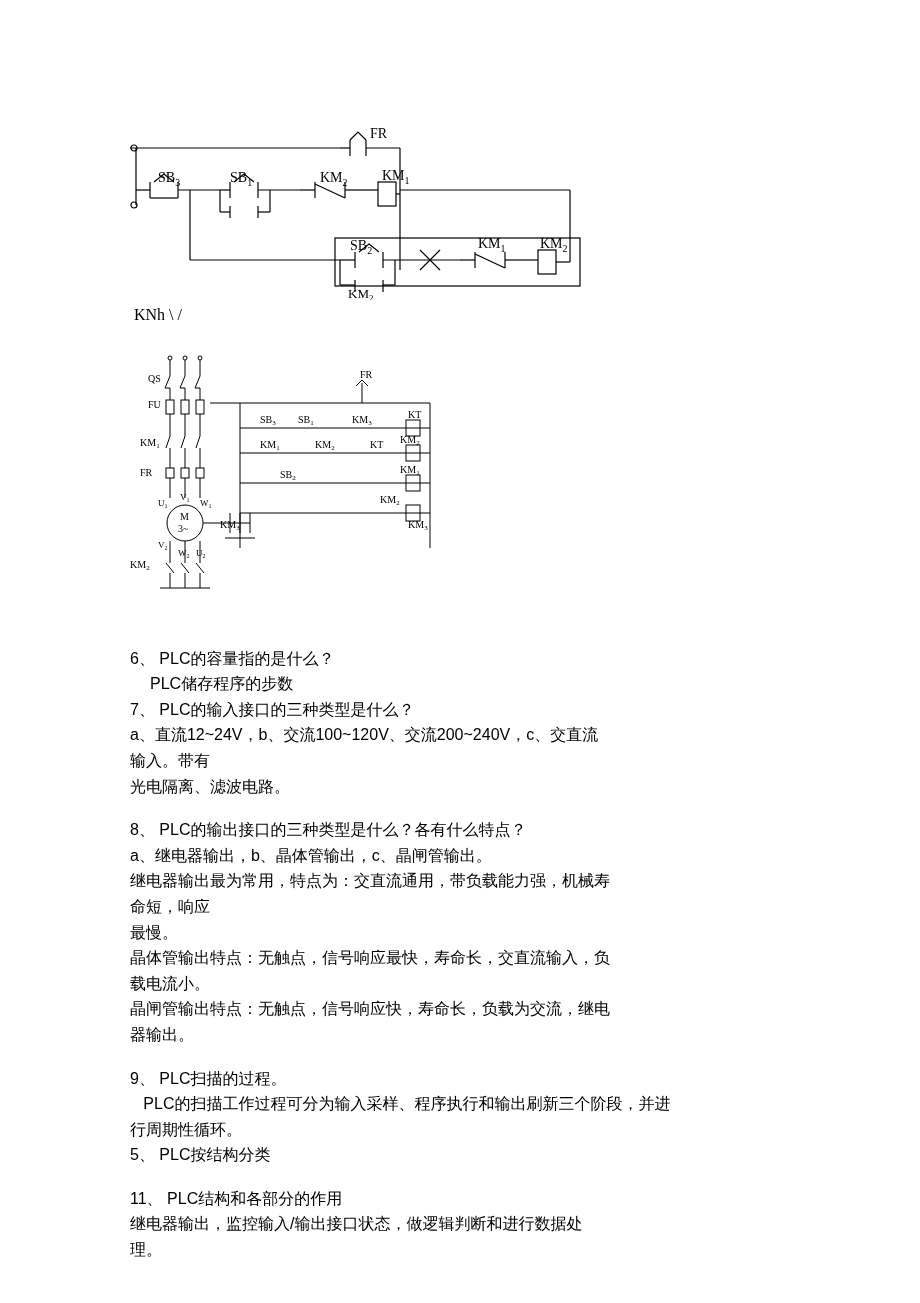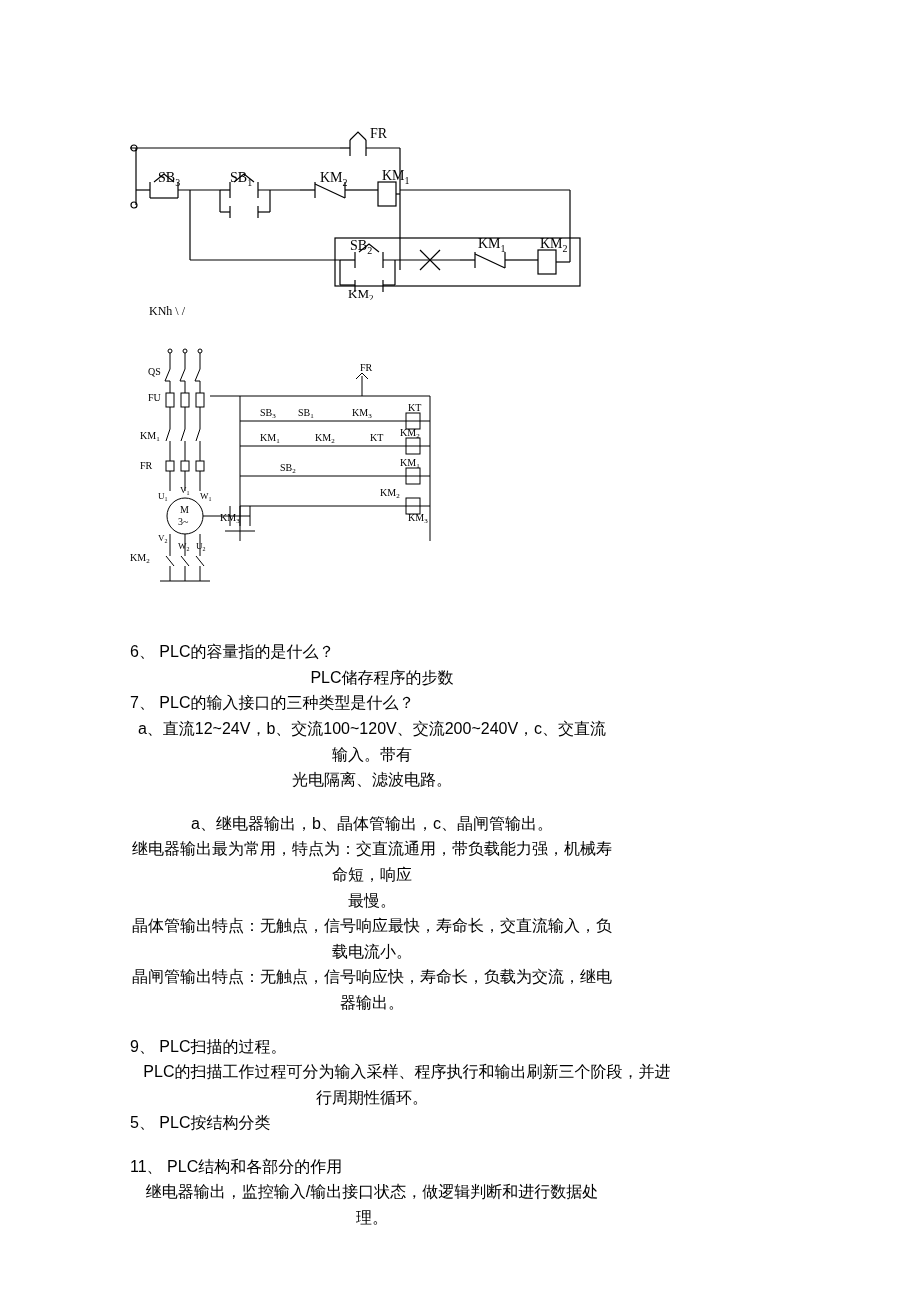--- a/index.html
+++ b/index.html
@@ -23,27 +23,27 @@
     padding: 120px 130px 60px 130px;
   }
   .figure {
     margin: 0 0 20px 0;
   }
   .figure svg {
     display: block;
   }
   .caption-label {
     font-family: "Times New Roman", serif;
-    font-size: 12px;
+    font-size: 16px;
     margin-top: 2px;
-    margin-left: 19px;
+    margin-left: 4px;
   }
   .para {
     margin: 0;
-    text-align: center;
+    text-align: left;
   }
   .indent {
     padding-left: 20px;
   }
   .blank {
     height: 18px;
   }
   .heading-line {
     margin: 0;
   }
@@ -269,20 +269,21 @@
 
     <p class="heading-line">6、 PLC的容量指的是什么？</p>
     <p class="para indent">PLC储存程序的步数</p>
 
     <p class="heading-line">7、 PLC的输入接口的三种类型是什么？</p>
     <p class="para">a、直流12~24V，b、交流100~120V、交流200~240V，c、交直流输入。带有</p>
     <p class="para">光电隔离、滤波电路。</p>
 
     <div class="blank"></div>
 
+    <p class="heading-line">8、 PLC的输出接口的三种类型是什么？各有什么特点？</p>
     <p class="para">a、继电器输出，b、晶体管输出，c、晶闸管输出。</p>
     <p class="para">继电器输出最为常用，特点为：交直流通用，带负载能力强，机械寿命短，响应</p>
     <p class="para">最慢。</p>
     <p class="para">晶体管输出特点：无触点，信号响应最快，寿命长，交直流输入，负载电流小。</p>
     <p class="para">晶闸管输出特点：无触点，信号响应快，寿命长，负载为交流，继电器输出。</p>
 
     <div class="blank"></div>
 
     <p class="heading-line">9、 PLC扫描的过程。</p>
     <p class="para" style="white-space: pre;">   PLC的扫描工作过程可分为输入采样、程序执行和输出刷新三个阶段，并进</p>

